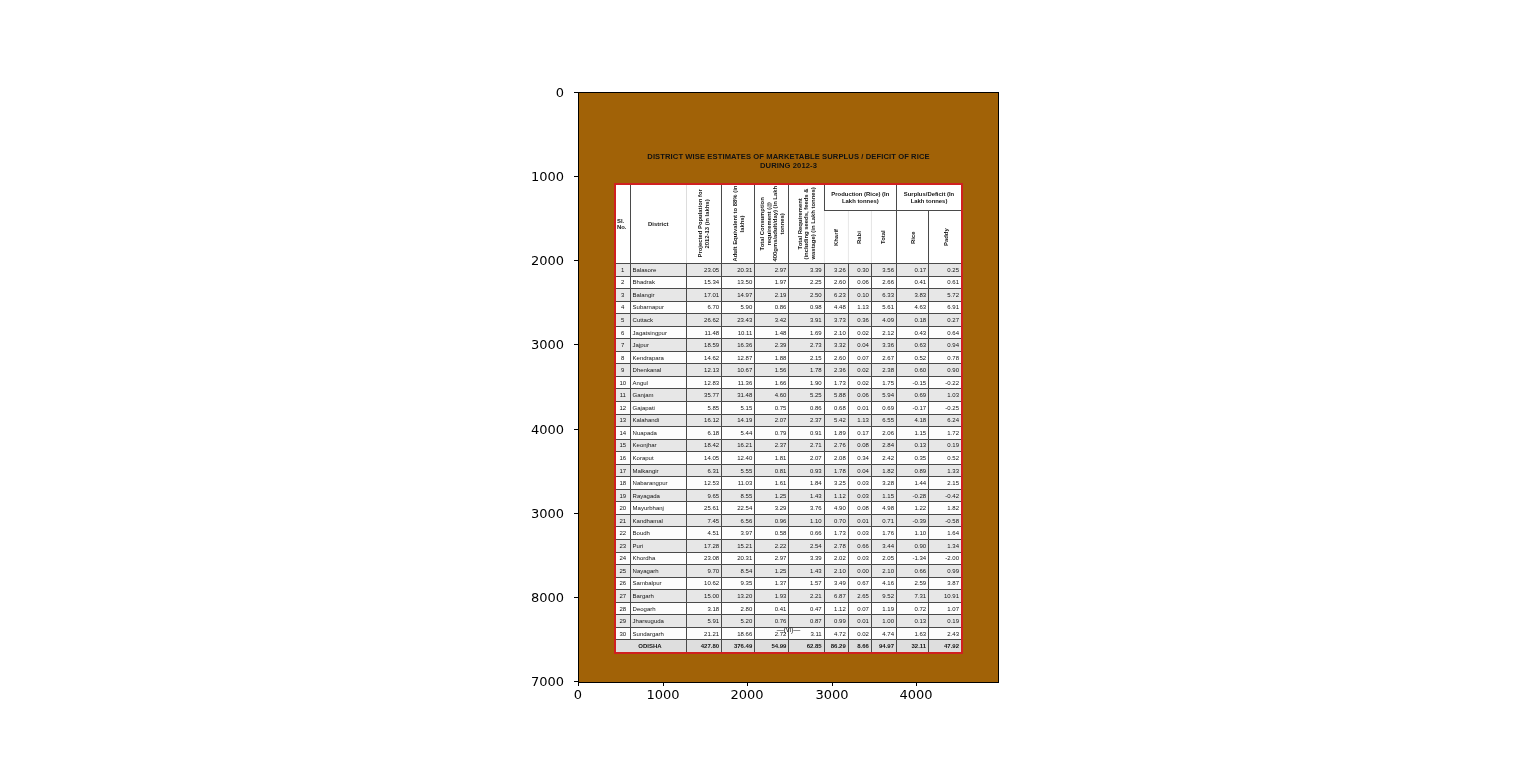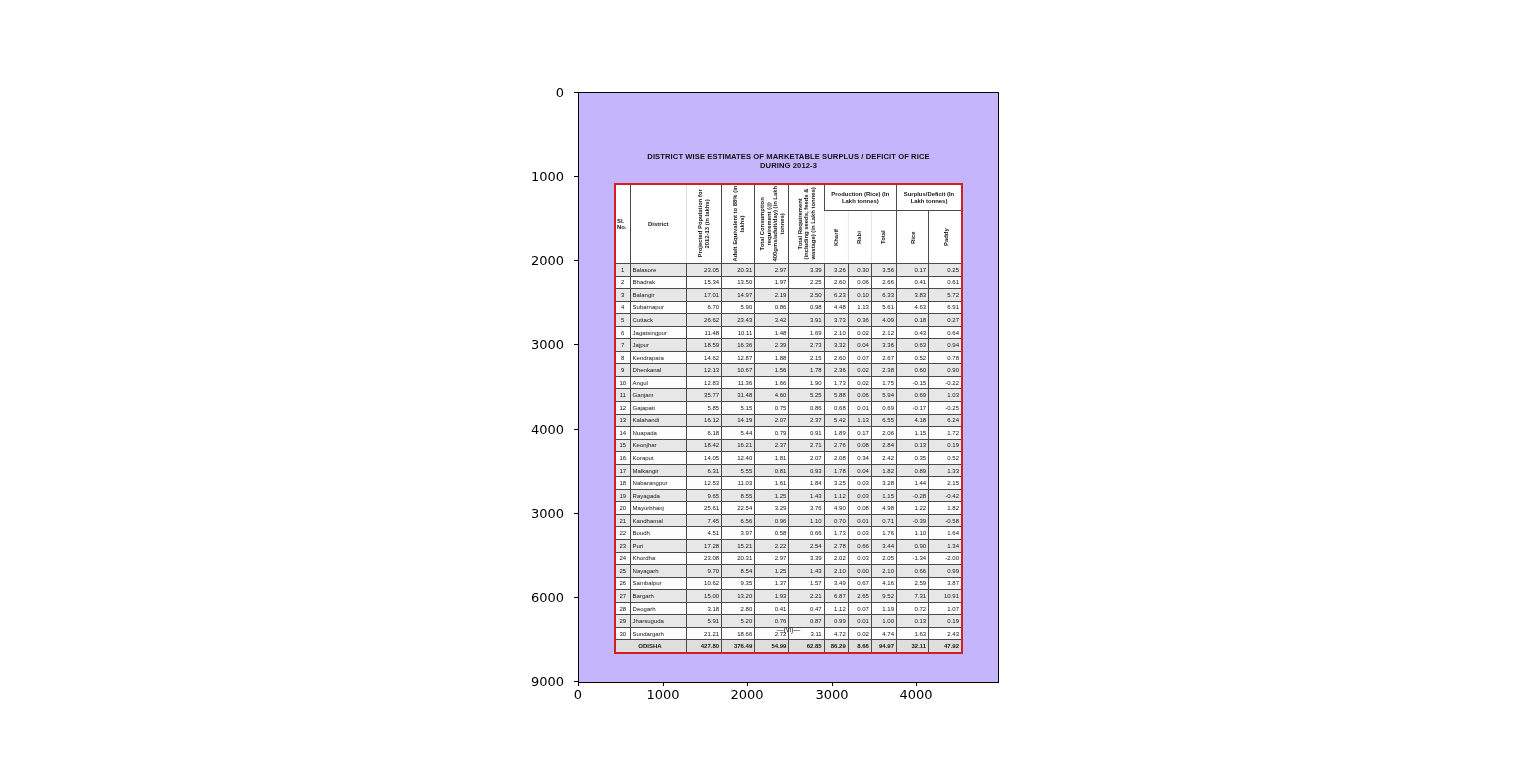--- a/index.html
+++ b/index.html
@@ -1,20 +1,20 @@
 <!DOCTYPE html>
 <html><head>
 <meta charset="utf-8">
 <style>
   html,body{margin:0;padding:0;background:#fff;}
   .figure{position:relative;width:1536px;height:767px;background:#ffffff;
           font-family:"DejaVu Sans",sans-serif;color:#000;overflow:hidden;}
   
   .plot-area{position:absolute;left:578px;top:92px;width:419px;height:589px;
-             border:1px solid #000;background:#c4b5fd;}
+             border:1px solid #000;background:#a16207;}
   .ytick{position:absolute;right:972px;transform:translateY(-50%);
          font-size:13px;line-height:13px;text-align:right;white-space:nowrap;}
   .xtick{position:absolute;top:688px;transform:translateX(-50%);
          font-size:13px;line-height:13px;text-align:center;white-space:nowrap;}
   .tickmark-y{position:absolute;width:4px;height:1px;background:#000;left:574px;}
   .tickmark-x{position:absolute;width:1px;height:4px;background:#000;top:682px;}
   
   .doc-title{position:absolute;left:35px;top:60px;width:349px;text-align:center;
              font-family:"Liberation Sans",sans-serif;font-weight:bold;
              font-size:7.6px;line-height:8.6px;color:#111;letter-spacing:.1px;}
@@ -42,22 +42,22 @@
 
 <div class="figure">
 
   <div>
     <div class="ytick" style="top:92px">0</div>
     <div class="ytick" style="top:176px">1000</div>
     <div class="ytick" style="top:260px">2000</div>
     <div class="ytick" style="top:344px">3000</div>
     <div class="ytick" style="top:429px">4000</div>
     <div class="ytick" style="top:513px">3000</div>
-    <div class="ytick" style="top:597px">6000</div>
-    <div class="ytick" style="top:681px">9000</div>
+    <div class="ytick" style="top:597px">8000</div>
+    <div class="ytick" style="top:681px">7000</div>
     <div class="tickmark-y" style="top:92px"></div>
     <div class="tickmark-y" style="top:176px"></div>
     <div class="tickmark-y" style="top:260px"></div>
     <div class="tickmark-y" style="top:344px"></div>
     <div class="tickmark-y" style="top:429px"></div>
     <div class="tickmark-y" style="top:513px"></div>
     <div class="tickmark-y" style="top:597px"></div>
     <div class="tickmark-y" style="top:681px"></div>
   </div>
 

